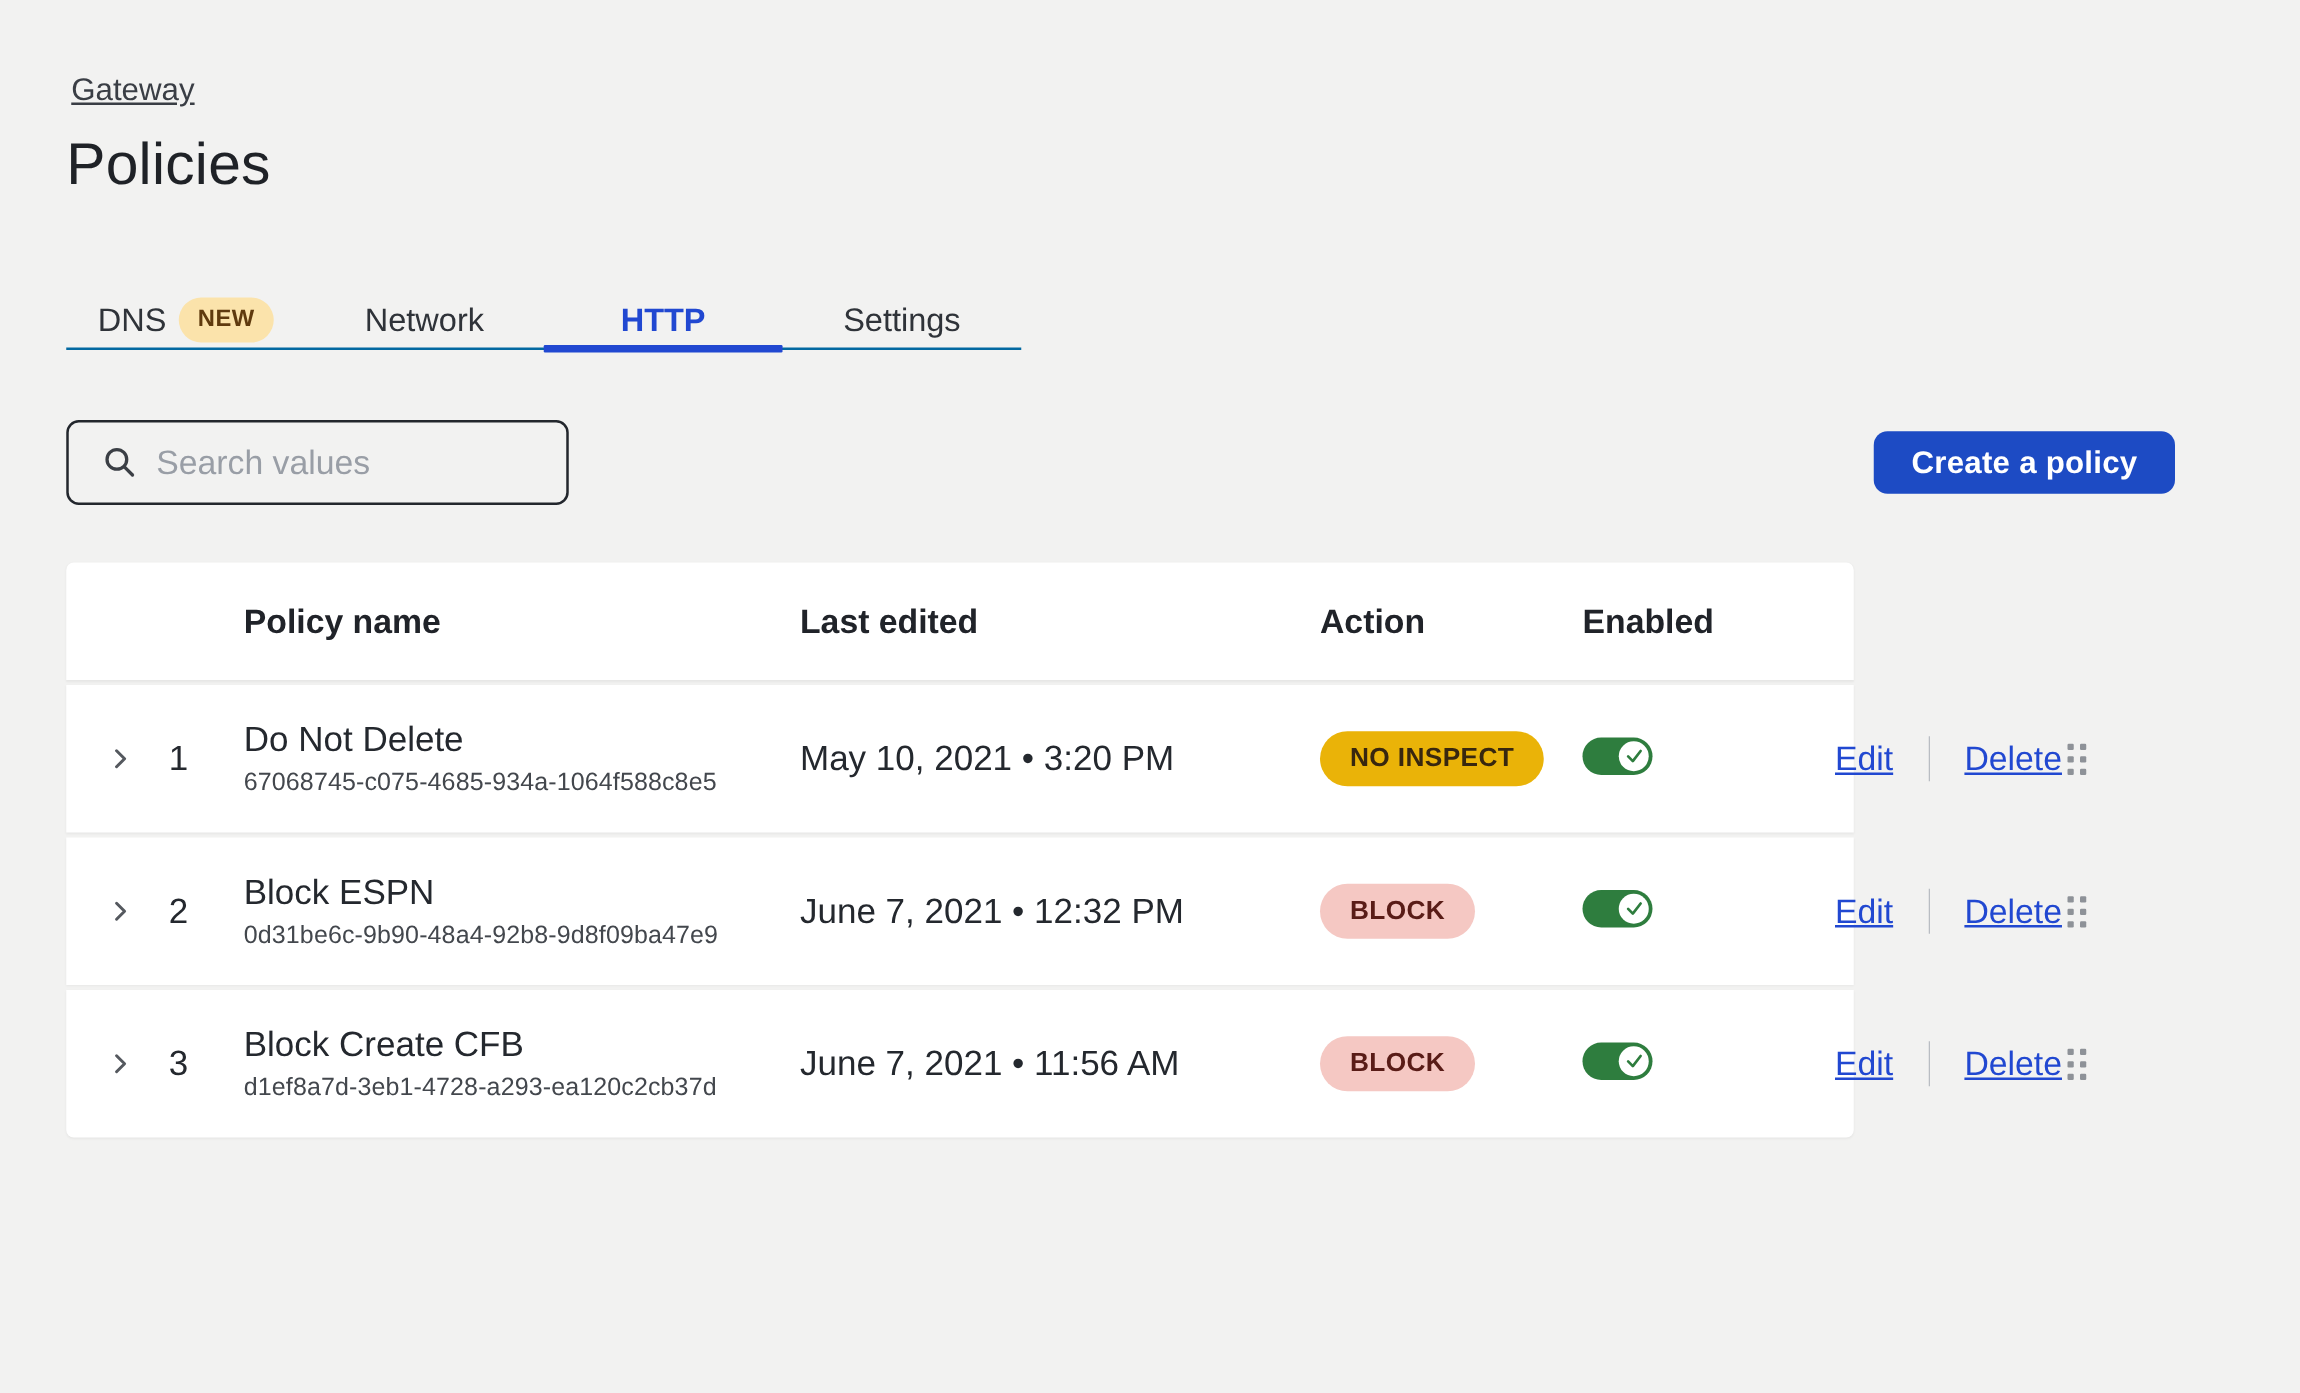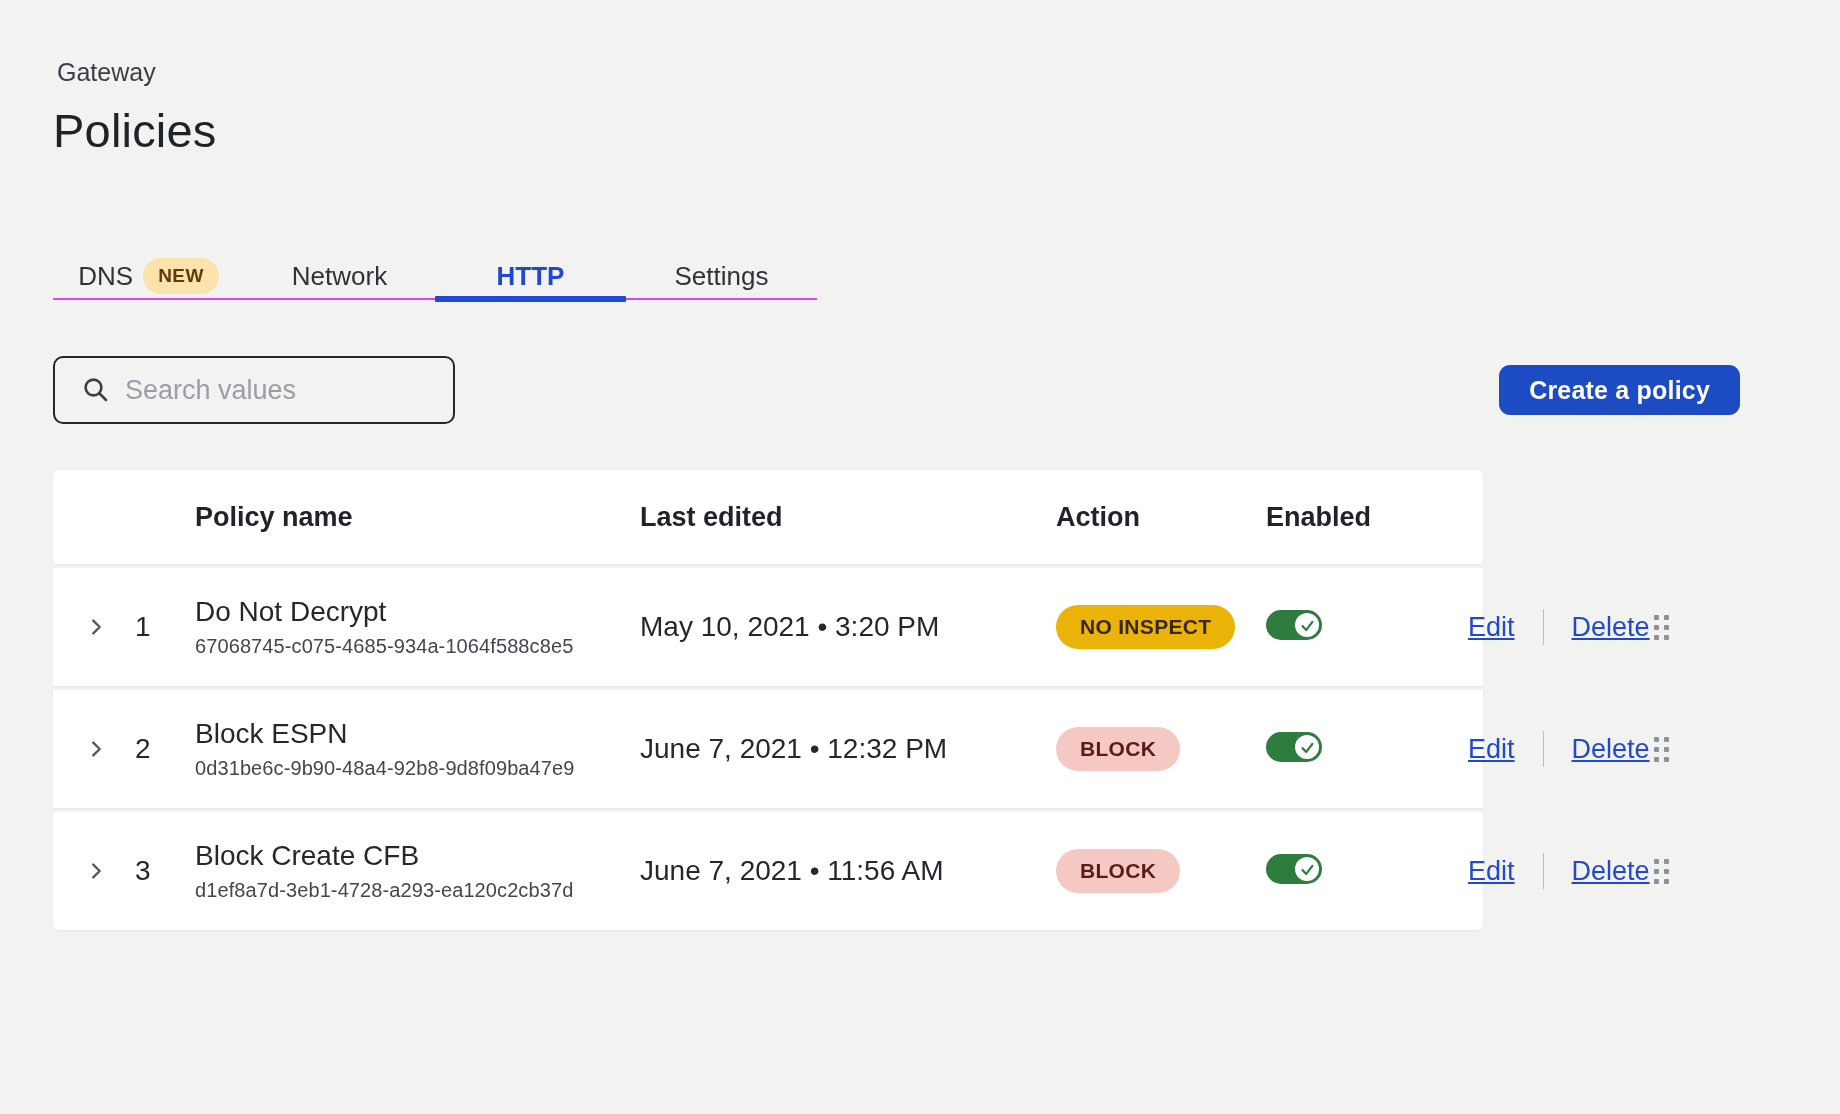--- a/index.html
+++ b/index.html
@@ -6,25 +6,25 @@
   html, body { width: 1840px; height: 1114px; }
   body {
     background: #f2f2f1;
     font-family: "Liberation Sans", "DejaVu Sans", sans-serif;
     color: #24282e;
     overflow: hidden;
   }
   .content { padding: 58px 100px 0 53px; }
 
   
-  .breadcrumb { font-size: 25px; color: #3a3e45; margin-left: 4px; }
+  .breadcrumb { font-size: 25px; color: #3a3e45; margin-left: 4px; text-decoration: underline; }
   .page-title { font-size: 47px; font-weight: 400; color: #1f2227; margin-top: 16px; letter-spacing: 0.2px; }
 
   
-  .tabbar { position: relative; margin-top: 96px; width: 764px; display: flex; border-bottom: 2px solid #d946ef; }
+  .tabbar { position: relative; margin-top: 76px; width: 764px; display: flex; border-bottom: 2px solid #0369a1; }
   .tab {
     width: 191px; height: 44px; display: flex; align-items: center; justify-content: center;
     gap: 10px; font-size: 26px; color: #2f3339; cursor: pointer;
   }
   .tab.active { color: #2148d1; font-weight: 700; }
   .tab-active-bar { position: absolute; left: 382px; bottom: -4px; width: 191px; height: 6px; background: #2148d1; border-radius: 1px; }
   .pill {
     display: inline-block; border-radius: 999px; font-weight: 700; white-space: nowrap;
   }
   .pill.new { font-size: 19px; padding: 7px 15px; letter-spacing: 0.4px; }
@@ -140,21 +140,21 @@
     <div class="tgrid trow">
       <div class="rowhead">
         <button class="chevron-btn">
           <svg width="22" height="22" viewBox="0 0 24 24" fill="none" stroke="#55595f" stroke-width="2.6" stroke-linecap="round" stroke-linejoin="round">
               <polyline points="9,5 16,12 9,19"></polyline>
             </svg>
         </button>
         <span class="row-num">1</span>
       </div>
       <div>
-        <div class="name">Do Not Decrypt</div>
+        <div class="name">Do Not Delete</div>
         <div class="uuid">67068745-c075-4685-934a-1064f588c8e5</div>
       </div>
       <div class="date">May 10, 2021 • 3:20 PM</div>
       <div>
         <span class="pill action" style="background: #eab308; color: rgb(56, 39, 15);">NO INSPECT</span>
       </div>
       <div>
         <button class="toggle">
           <span class="knob">
             <svg width="15" height="15" viewBox="0 0 24 24" fill="none" stroke="#2e7d3e" stroke-width="3.4" stroke-linecap="round" stroke-linejoin="round">

